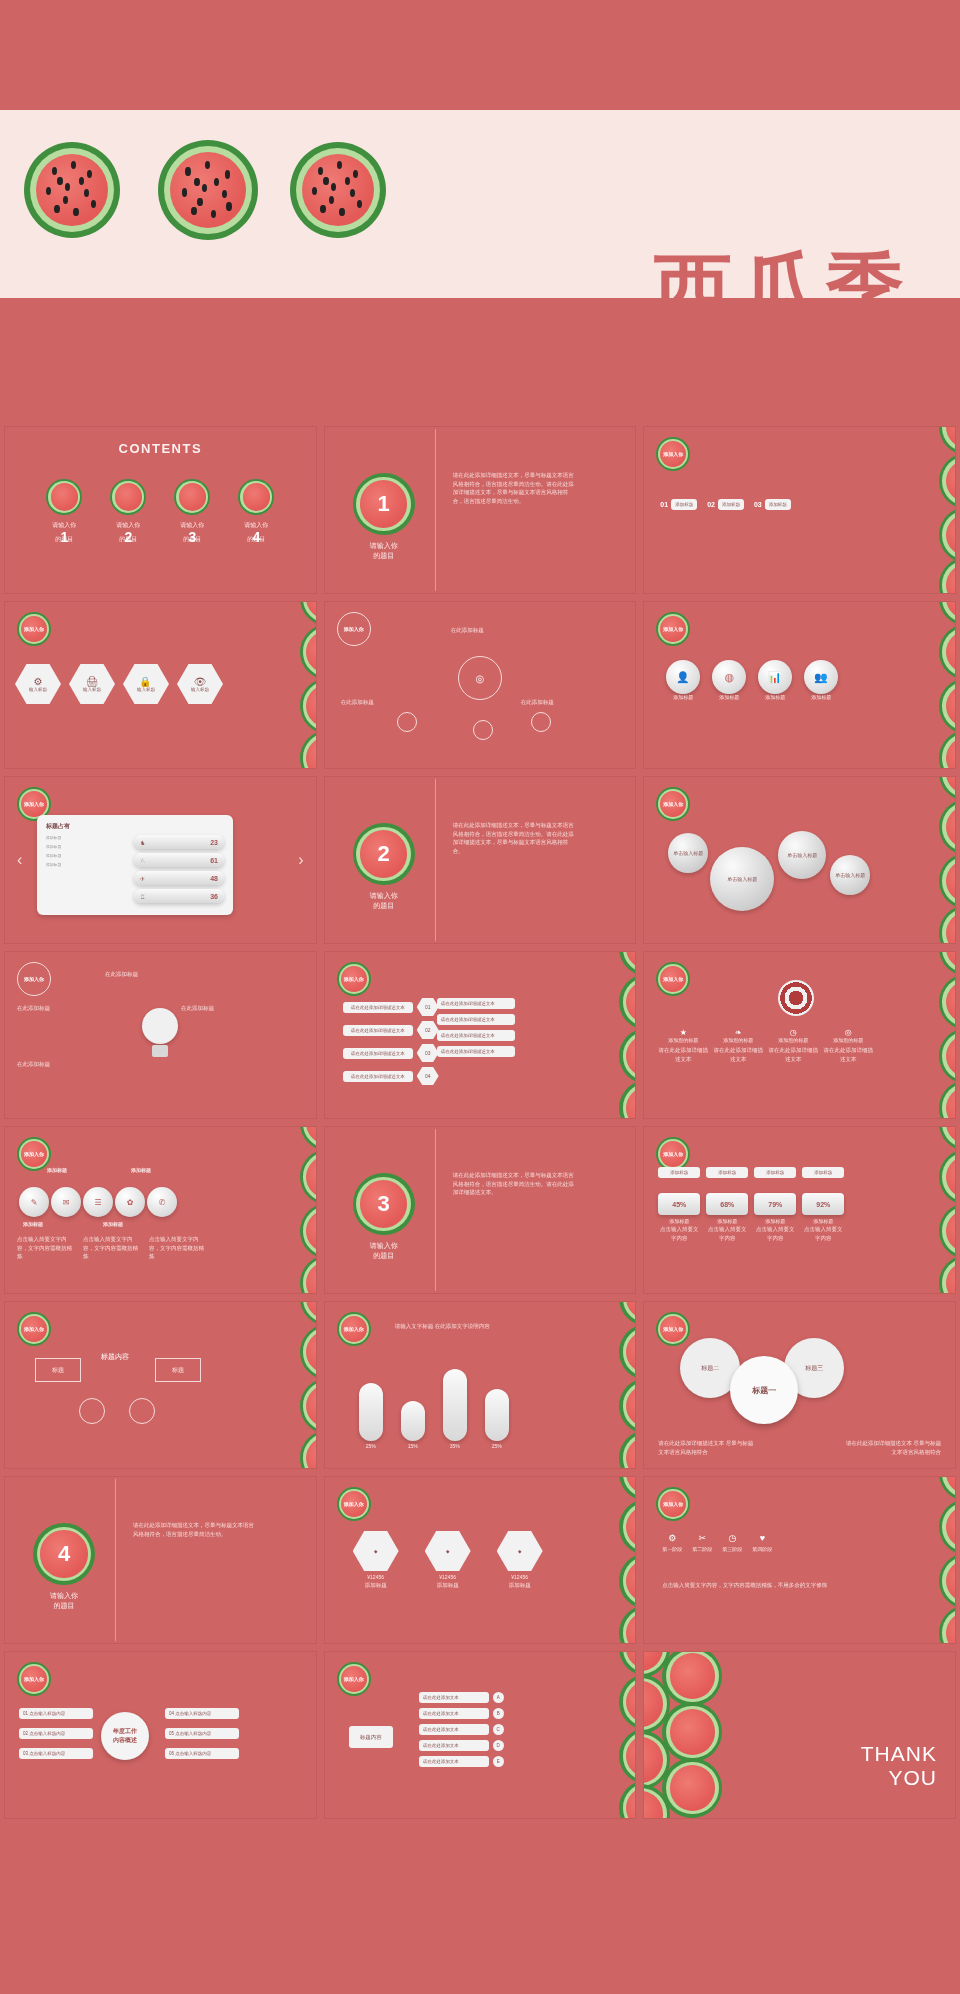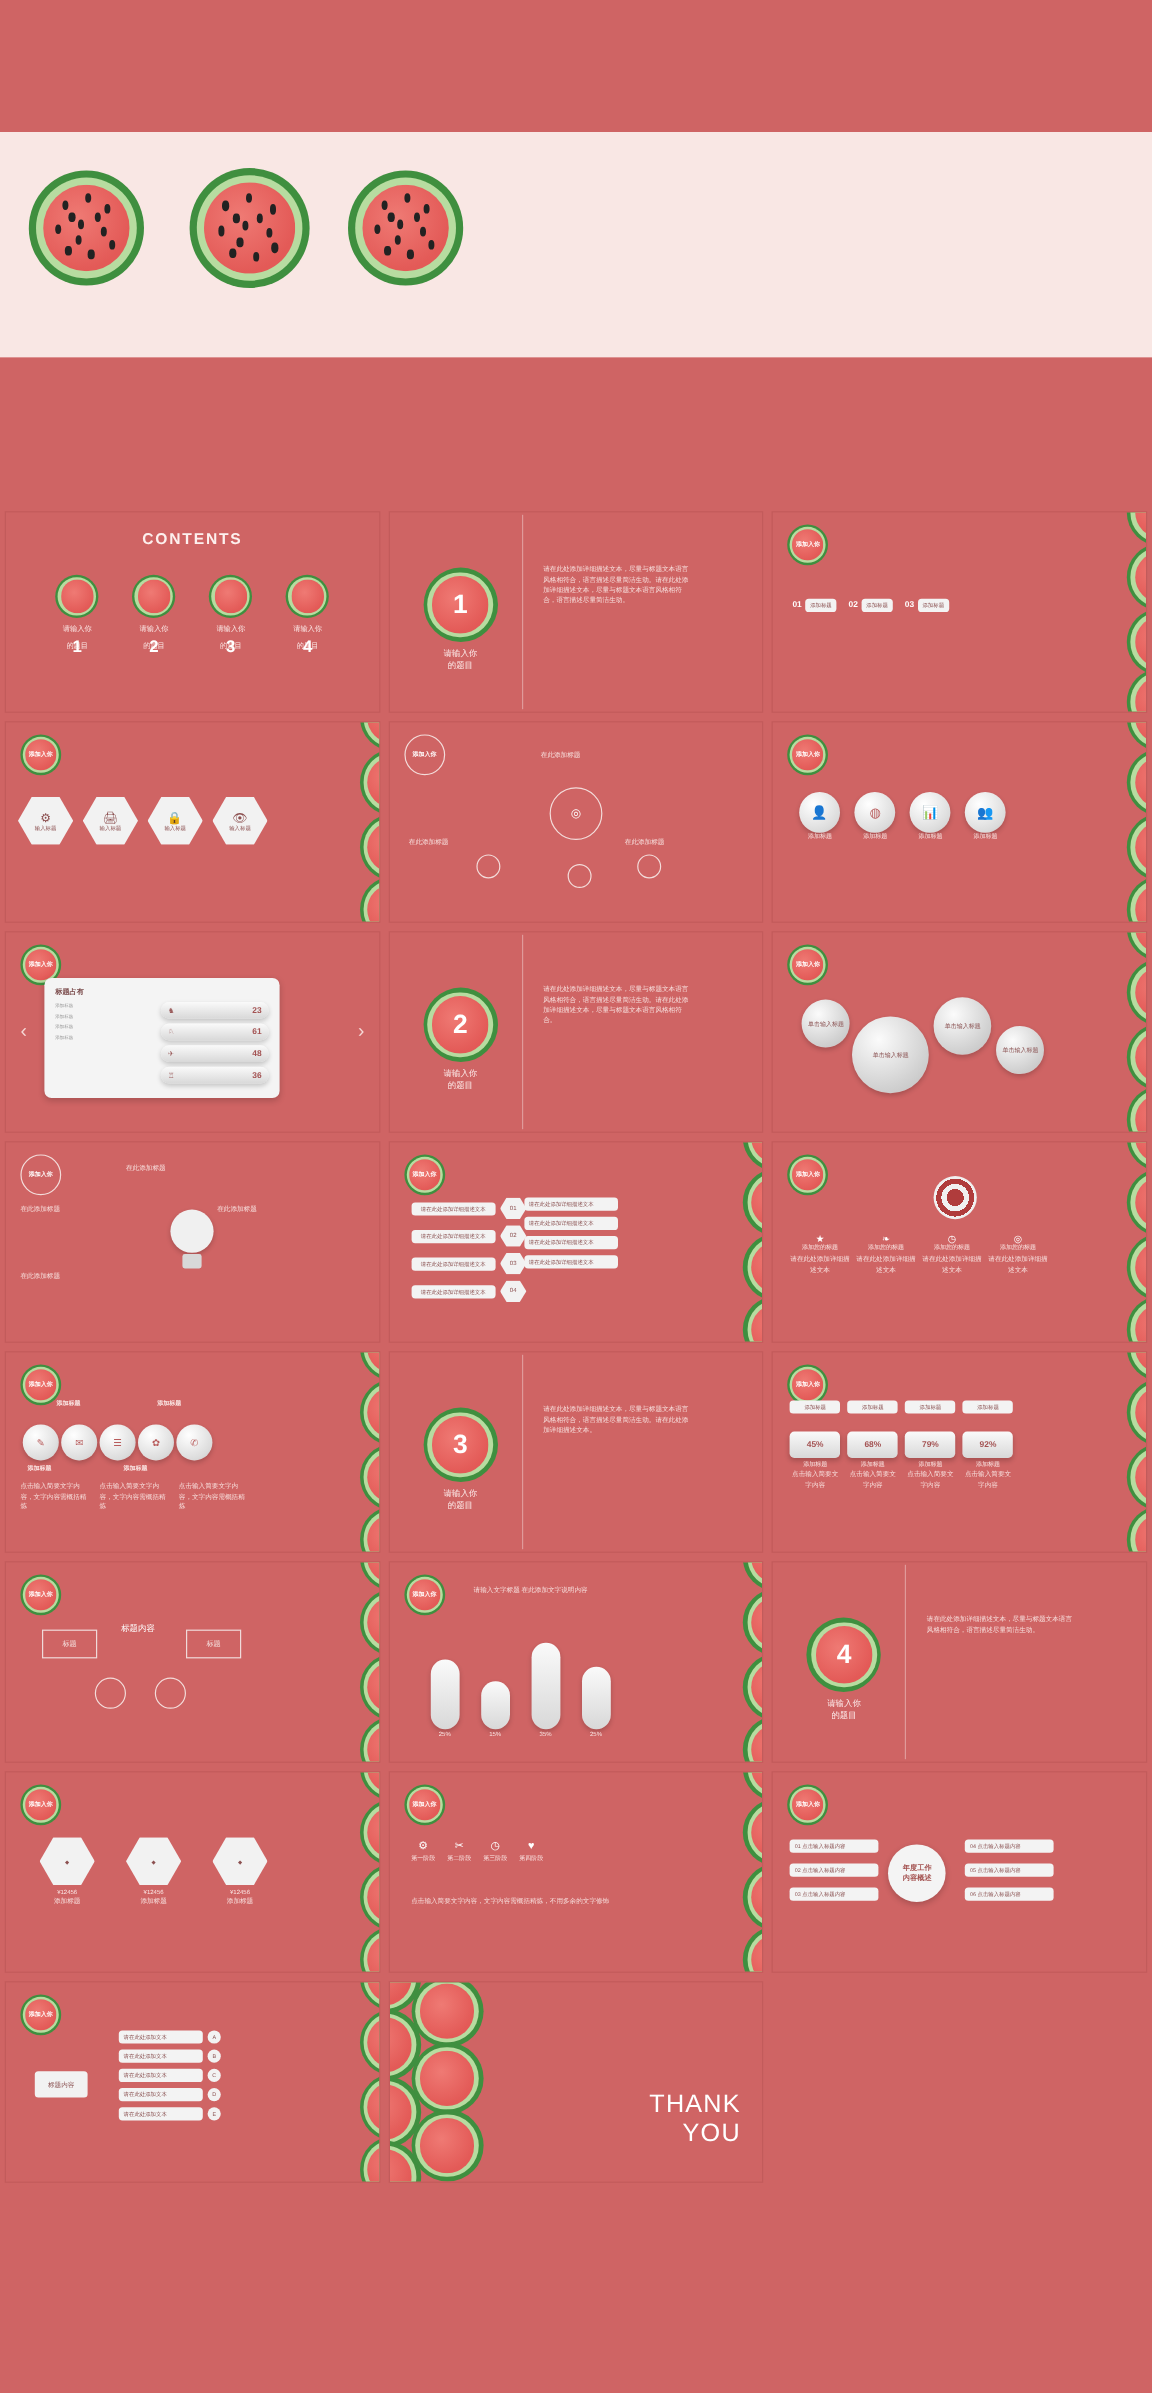--- a/index.html
+++ b/index.html
@@ -195,20 +195,21 @@
           <i style="left:40%;top:40%"></i>
           <i style="left:66%;top:48%"></i>
         <i style="left:26%;top:70%"></i>
           <i style="left:52%;top:74%"></i>
           <i style="left:76%;top:64%"></i>
         <i style="left:38%;top:58%"></i>
           <i style="left:60%;top:32%"></i>
           <i style="left:30%;top:32%"></i>
       </div>
     </div>
+    <div class="cover-title">西瓜季</div>
     <div class="cover-sub">
       <div>Loem ipsum dolor sameman tanam casectetur</div>
       <div>adipiscing elit tamam dalam qoue sampe.</div>
     </div>
   </div>
   <div class="cover-band-bottom"></div>
 
   <div class="grid">
 
     <div class="slide">
@@ -837,20 +838,33 @@
             <div class="flesh"></div>
           </div>
         <div class="melon" style="width:56px;height:56px;top:146px">
             <div class="rind"></div>
             <div class="rind2"></div>
             <div class="flesh"></div>
           </div>
       </div>
     </div>
 
+    <div class="slide">
+      <div class="tag-circle">
+        <div class="melon" style="width:34px;height:34px;"><div class="rind"></div><div class="rind2"></div><div class="flesh"></div></div>
+        <div class="lbl">
+            <span>添加入你</span>
+          </div>
+      </div>
+      <div style="position:absolute;left:36px;top:36px;width:60px;height:60px;border-radius:50%;background:#eee;box-shadow:0 2px 5px rgba(0,0,0,.2);display:flex;align-items:center;justify-content:center;font-size:6px;color:#8a5151">标题二</div>
+      <div style="position:absolute;left:140px;top:36px;width:60px;height:60px;border-radius:50%;background:#eee;box-shadow:0 2px 5px rgba(0,0,0,.2);display:flex;align-items:center;justify-content:center;font-size:6px;color:#8a5151">标题三</div>
+      <div style="position:absolute;left:86px;top:54px;width:68px;height:68px;border-radius:50%;background:#fafafa;box-shadow:0 3px 6px rgba(0,0,0,.25);display:flex;align-items:center;justify-content:center;font-size:8px;color:#8a5151;font-weight:bold">标题一</div>
+      <div class="body-text" style="position:absolute;left:14px;bottom:12px;width:100px">请在此处添加详细描述文本 尽量与标题文本语言风格相符合</div>
+      <div class="body-text" style="position:absolute;right:14px;bottom:12px;width:100px;text-align:right">请在此处添加详细描述文本 尽量与标题文本语言风格相符合</div>
+    </div>
 
     <div class="slide">
       <div style="position:absolute;left:28px;top:46px;">
         <div class="section-num">
           <div class="melon" style="width:62px;height:62px;"><div class="rind"></div><div class="rind2"></div><div class="flesh"></div></div>
           <div class="big">4</div>
         </div>
         <div class="sec-cap">请输入你</div>
         <div class="sec-cap" style="margin-top:0">的题目</div>
       </div>

